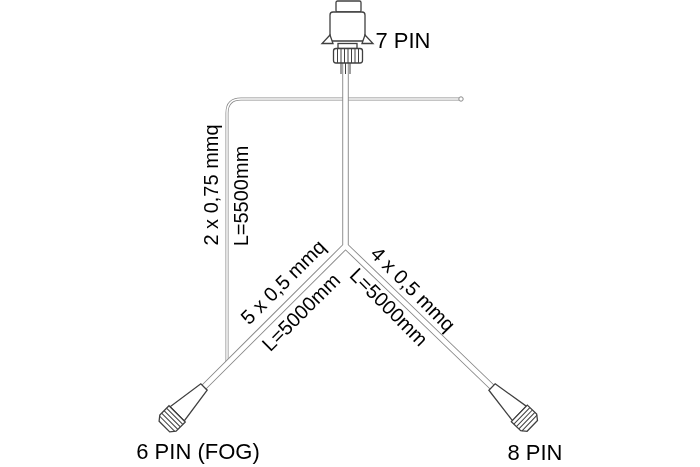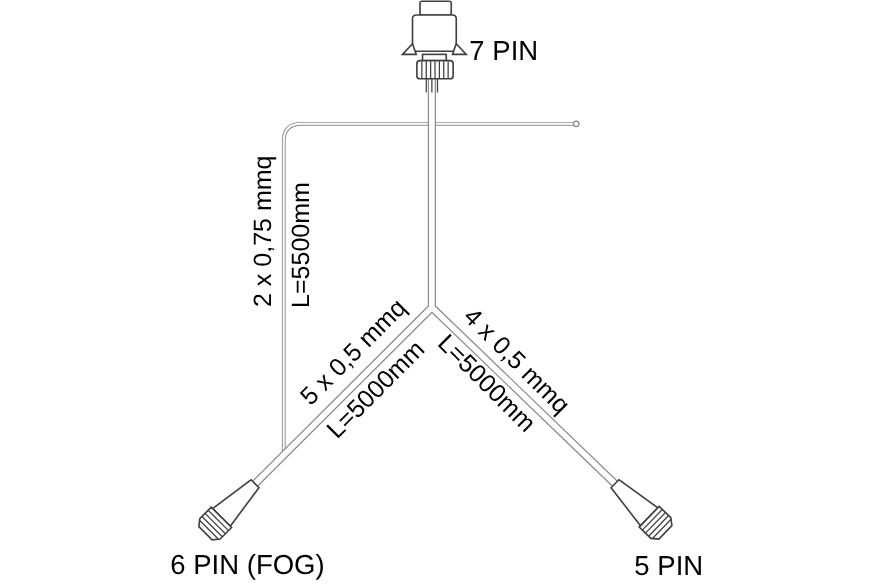--- a/index.html
+++ b/index.html
@@ -85,15 +85,15 @@
   <div class="lbl cable rot-45l" style="left:283px; top:282px;">5 x 0,5 mmq</div>
 
   <div class="lbl cable rot-45l" style="left:301px; top:312px;">L=5000mm</div>
 
   <div class="lbl cable rot-45r" style="left:413px; top:289px;">4 x 0,5 mmq</div>
 
   <div class="lbl cable rot-45r" style="left:389px; top:307px;">L=5000mm</div>
 
   <div class="lbl big center" style="left:198px; top:452px;">6 PIN (FOG)</div>
 
-  <div class="lbl big center" style="left:535px; top:453px;">5 PIN</div>
+  <div class="lbl big center" style="left:535px; top:453px;">8 PIN</div>
 
 </div>
 
 </body></html>

